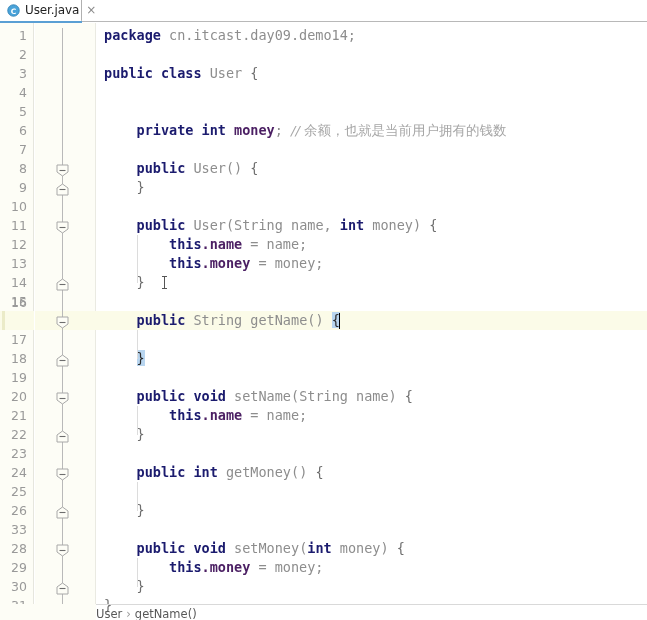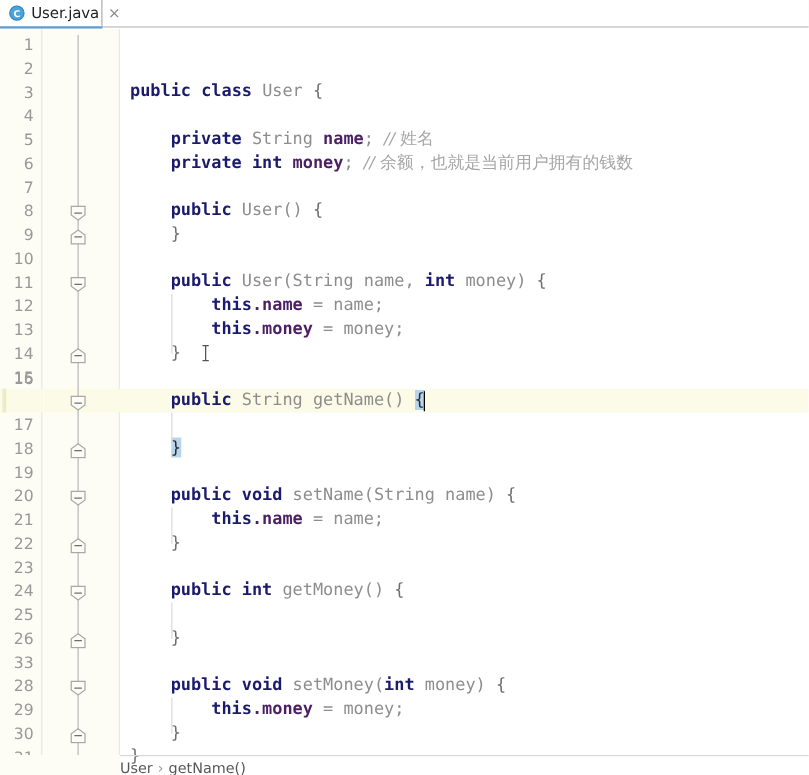--- a/index.html
+++ b/index.html
@@ -346,22 +346,22 @@
             <polygon points="1,1 12,1 12,8 6.5,12 1,8" fill="#fdfdf6" stroke="#a8a8a8" stroke-width="1"></polygon>
             <line x1="3.5" y1="6.5" x2="9.5" y2="6.5" stroke="#6e6e6e" stroke-width="1.1"></line>
           </svg></div>
         <div class="fold-ico" style="top: 557px;"><svg width="13" height="13" viewBox="0 0 13 13">
             <polygon points="6.5,1 12,5 12,12 1,12 1,5" fill="#fdfdf6" stroke="#a8a8a8" stroke-width="1"></polygon>
             <line x1="3.5" y1="6.5" x2="9.5" y2="6.5" stroke="#6e6e6e" stroke-width="1.1"></line>
           </svg></div>
       </div>
     <div class="code-area" id="code">
         <div class="cur-line-code" style="top: 288px; background: rgb(251, 251, 232);"></div>
+        <div class="line" style="top: 3px; left: 8px;"><span class="kw">package</span><span class="plain"> cn.itcast.day09.demo14;</span></div>
         <div class="line" style="top: 41px; left: 8px;"><span class="kw">public</span><span class="plain"> </span><span class="kw">class</span><span class="plain"> </span><span class="typ">User</span><span class="plain"> </span><span class="brc">{</span></div>
-        <div class="line" style="top: 79px; left: 8px;"><span class="plain">    </span><span class="kw">private</span><span class="plain"> </span><span class="typ">String</span><span class="plain"> </span><span class="fld">name</span><span class="plain">;</span><span class="plain"> </span><span class="cmt">// </span><span class="cmt-cn">姓名</span></div>
         <div class="line" style="top: 98px; left: 8px;"><span class="plain">    </span><span class="kw">private</span><span class="plain"> </span><span class="kw">int</span><span class="plain"> </span><span class="fld">money</span><span class="plain">;</span><span class="plain"> </span><span class="cmt">// </span><span class="cmt-cn">余额，也就是当前用户拥有的钱数</span></div>
         <div class="line" style="top: 136px; left: 8px;"><span class="plain">    </span><span class="kw">public</span><span class="plain"> </span><span class="mth">User</span><span class="plain">()</span><span class="plain"> </span><span class="brc">{</span></div>
         <div class="line" style="top: 155px; left: 8px;"><span class="plain">    </span><span class="brc">}</span></div>
         <div class="line" style="top: 193px; left: 8px;"><span class="plain">    </span><span class="kw">public</span><span class="plain"> </span><span class="mth">User</span><span class="plain">(</span><span class="typ">String</span><span class="plain"> </span><span class="plain">name</span><span class="plain">, </span><span class="kw">int</span><span class="plain"> </span><span class="plain">money</span><span class="plain">)</span><span class="plain"> </span><span class="brc">{</span></div>
         <div class="line" style="top: 212px; left: 8px;"><span class="plain">        </span><span class="kw">this</span><span class="fld">.name</span><span class="plain"> = </span><span class="plain">name;</span></div>
         <div class="line" style="top: 231px; left: 8px;"><span class="plain">        </span><span class="kw">this</span><span class="fld">.money</span><span class="plain"> = </span><span class="plain">money;</span></div>
         <div class="line" style="top: 250px; left: 8px;"><span class="plain">    </span><span class="brc">}</span></div>
         <div class="line" style="top: 288px; left: 8px;"><span class="plain">    </span><span class="kw">public</span><span class="plain"> </span><span class="typ">String</span><span class="plain"> </span><span class="mth">getName</span><span class="plain">()</span><span class="plain"> </span><span class="brc brmatch">{</span></div>
         <div class="line" style="top: 326px; left: 8px;"><span class="plain">    </span><span class="brc brmatch">}</span></div>
         <div class="line" style="top: 364px; left: 8px;"><span class="plain">    </span><span class="kw">public</span><span class="plain"> </span><span class="kw">void</span><span class="plain"> </span><span class="mth">setName</span><span class="plain">(</span><span class="typ">String</span><span class="plain"> </span><span class="plain">name</span><span class="plain">)</span><span class="plain"> </span><span class="brc">{</span></div>

